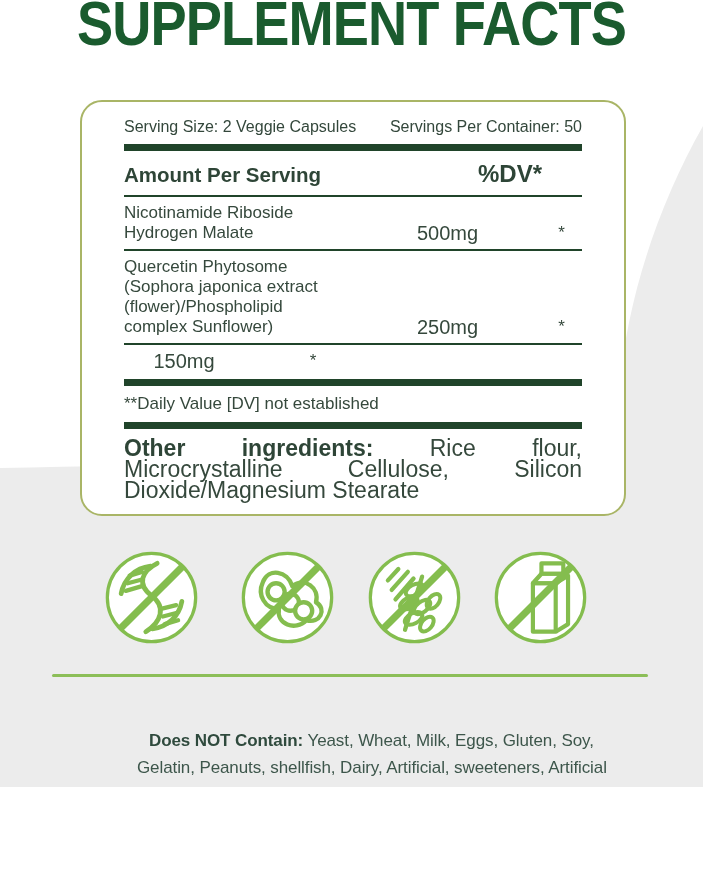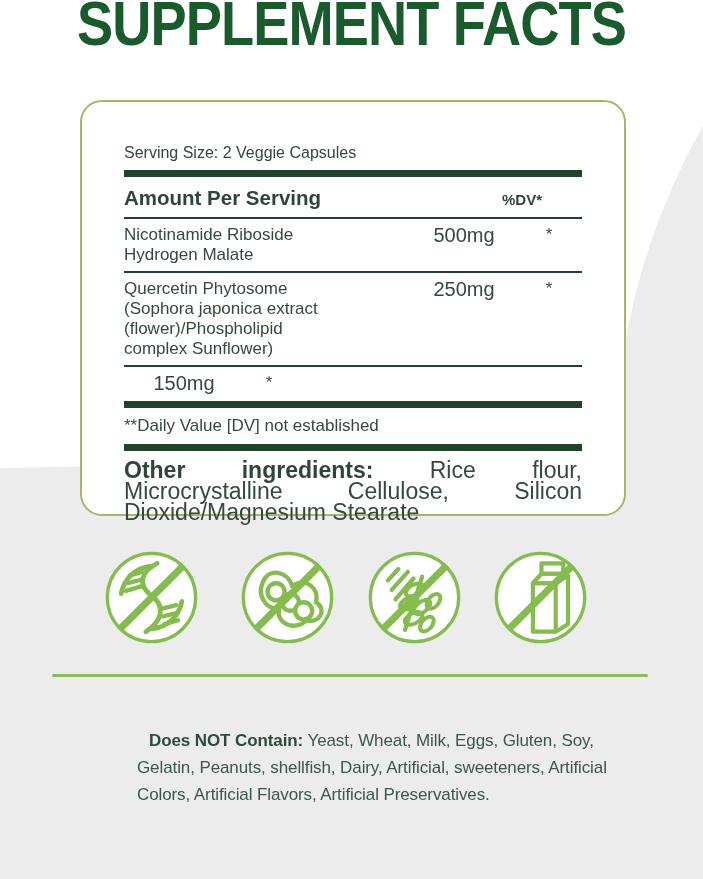--- a/index.html
+++ b/index.html
@@ -1,17 +1,17 @@
 <!DOCTYPE html>
 <html><head>
 <meta charset="utf-8">
 <style>
   html,body{margin:0;padding:0;background:#fff;}
   .screen{
-    position:relative;width:703px;height:879px;overflow:hidden;
+    position:relative;width:703px;height:787px;overflow:hidden;
     background:#ffffff;
     font-family:"Liberation Sans", sans-serif;
     color:#35483C;
   }
   .bg-curve{position:absolute;left:0;top:0;z-index:0;}
 
   
   .page-title{
     position:absolute;top:-8px;left:0;width:703px;z-index:1;
     text-align:center;
@@ -20,29 +20,29 @@
     transform:scaleX(0.86);transform-origin:center top;
     white-space:nowrap;
   }
 
   
   .panel{
     position:absolute;left:80px;top:100px;width:546px;height:416px;z-index:2;
     background:#ffffff;border:2px solid #A9B566;border-radius:22px;
     box-sizing:border-box;
   }
-  .panel-inner{padding:42px 42px 0 42px;}
+  .panel-inner{padding:16px 42px 0 42px;}
   .serving-row{display:flex;justify-content:space-between;font-size:16px;white-space:nowrap;color:#33473B;}
   .bar{height:7px;background:#20442A;}
   .bar-top{margin-top:8px;}
   .header-row{display:flex;justify-content:space-between;align-items:baseline;padding:9px 0 7px 0;}
   .amount-header{font-weight:bold;font-size:20.5px;color:#2E4537;}
-  .dv-header{font-weight:bold;font-size:15px;color:#2E4537;padding-right:40px;}
+  .dv-header{font-weight:bold;font-size:24px;color:#2E4537;padding-right:40px;}
   .rule{height:2px;background:#20442A;}
-  .ing-row{display:flex;align-items:flex-start;padding:6px 0;border-bottom:2px solid #20442A;font-size:17px;line-height:20px;}
+  .ing-row{display:flex;align-items:flex-end;padding:6px 0;border-bottom:2px solid #20442A;font-size:17px;line-height:20px;gap:44px;}
   .ing-row.last{border-bottom:none;padding-bottom:8px;}
   .ing-name{width:280px;white-space:pre-line;}
   .ing-amount{width:120px;text-align:center;font-size:20px;}
   .ing-dv{width:50px;text-align:center;font-size:17px;}
   .footnote{padding:8px 0;font-size:17px;line-height:20px;}
   .other-ing{padding-top:9px;font-size:23px;line-height:21px;text-align:justify;}
   .other-ing .lbl{font-weight:bold;color:#2E4537;}
 
   
   .badges{position:absolute;left:0;top:550px;width:703px;height:95px;z-index:2;}
@@ -66,20 +66,21 @@
   <svg class="bg-curve" width="703" height="879" viewBox="0 0 703 879" aria-hidden="true">
     <path d="M0,468 C180,464 400,462 540,452 C600,447 615,430 620,385 C627,300 658,205 703,126 L703,879 L0,879 Z" fill="#ECECEC"></path>
   </svg>
 
   <div class="page-title">SUPPLEMENT FACTS</div>
 
   <div class="panel">
     <div class="panel-inner">
       <div class="serving-row">
         <span>Serving Size: 2 Veggie Capsules</span>
+        <span>Servings Per Container: 50</span>
       </div>
       <div class="bar bar-top"></div>
 
       <div class="header-row">
         <span class="amount-header">Amount Per Serving</span>
         <span class="dv-header">%DV*</span>
       </div>
       <div class="rule"></div>
 
       <div class="ing-row">

